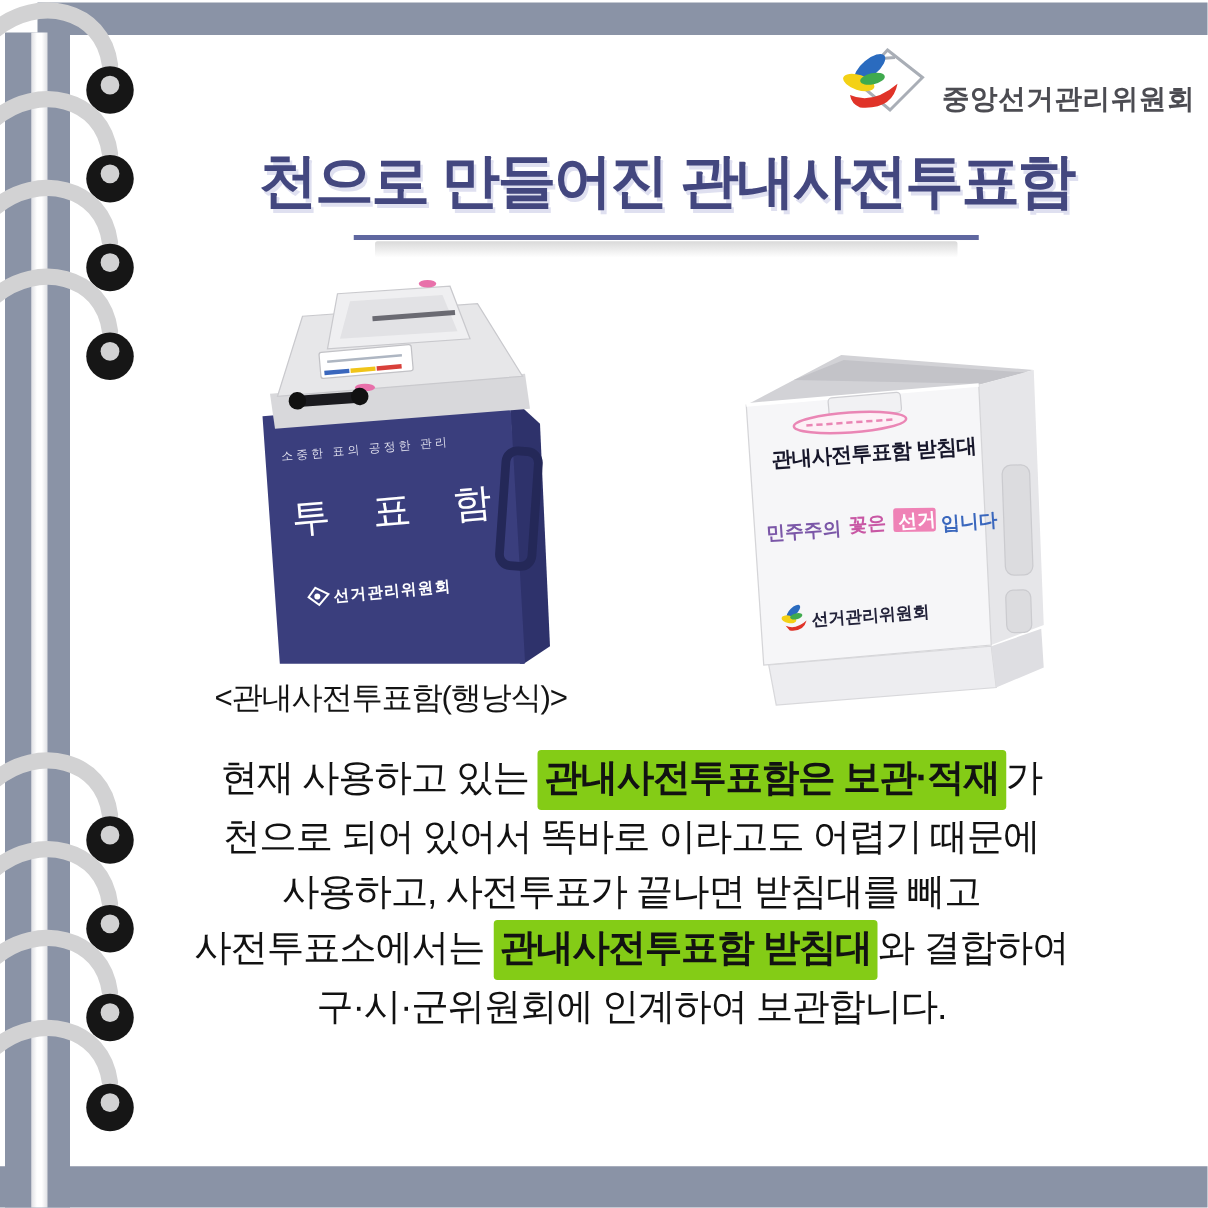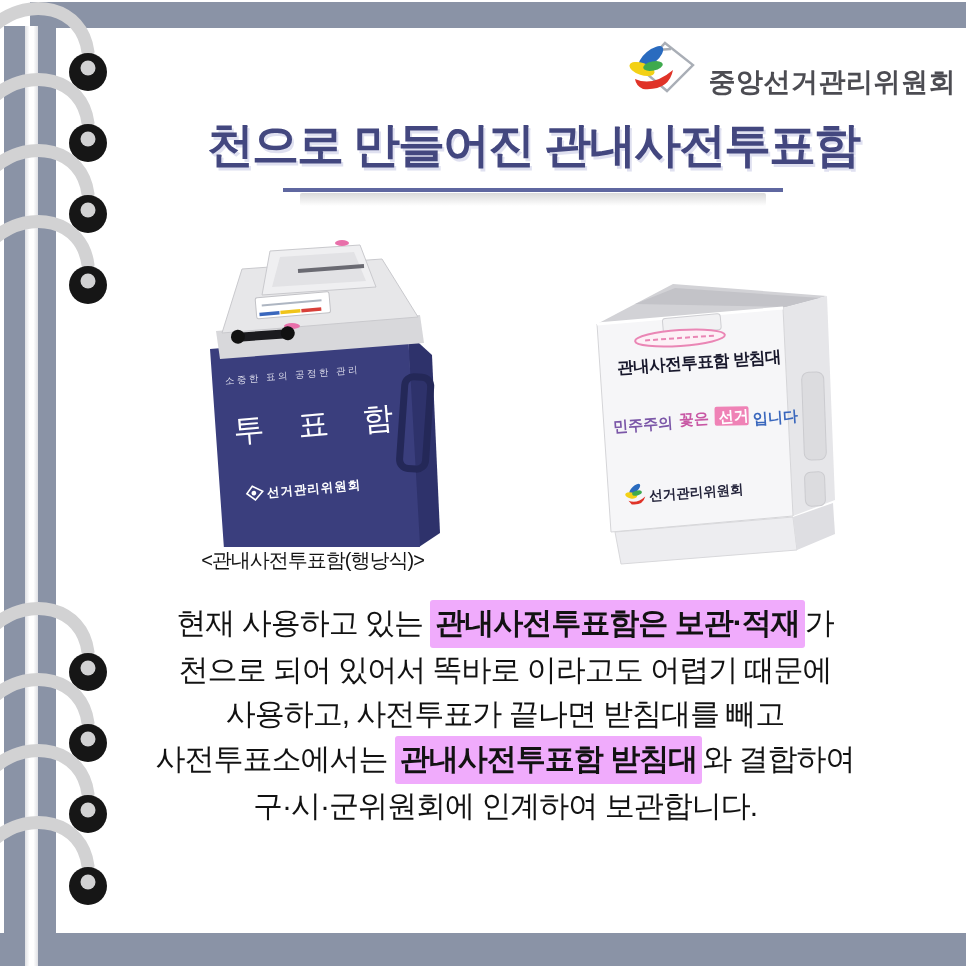--- a/index.html
+++ b/index.html
@@ -9,39 +9,39 @@
   }
   
   .frame-top{position:absolute;top:2px;left:30px;right:0;height:26px;background:#8a93a6;}
   .frame-bottom{position:absolute;bottom:0;left:0;right:0;height:33px;background:#8a93a6;}
   .spine{position:absolute;left:4px;top:26px;bottom:0;width:52px;background:#8a93a6;}
   .spine-stripe{position:absolute;left:25px;top:26px;bottom:0;width:13px;z-index:3;
     background:linear-gradient(90deg,#dfe0e4,#ffffff 35%,#ffffff 65%,#dfe0e4);}
   .spiral{position:absolute;left:0;top:0;z-index:4;pointer-events:none;}
   
   .brand{position:absolute;top:36px;right:10px;display:flex;align-items:center;gap:9px;z-index:2;}
-  .brand-name{font-size:27px;font-weight:700;color:#4c4c52;letter-spacing:.5px;margin-top:28px;}
+  .brand-name{font-size:22px;font-weight:700;color:#4c4c52;letter-spacing:.5px;margin-top:28px;}
   
   .title{position:absolute;top:114px;left:100px;right:0;margin:0;text-align:center;
     font-size:47px;font-weight:900;color:#43477f;letter-spacing:-2px;
     text-shadow:2px 3px 0 rgba(140,145,200,.28);}
   .rule-wrap{position:absolute;top:188px;left:100px;right:0;text-align:center;}
   .rule{width:500px;height:4px;background:#5f67a0;margin:0 auto;}
   .rule-shadow{width:466px;height:13px;margin:1px auto 0;border-radius:2px;
     background:linear-gradient(180deg,#d9d9d9,rgba(255,255,255,0));}
   
   .figures{position:absolute;top:222px;left:170px;width:690px;height:352px;
     display:flex;justify-content:space-between;align-items:flex-end;}
   figure{margin:0;display:flex;flex-direction:column;align-items:center;}
-  figcaption{font-size:20px;color:#141414;font-weight:500;letter-spacing:-1px;}
+  figcaption{font-size:25px;color:#141414;margin-top:10px;font-weight:500;letter-spacing:-1px;}
   
   .body-text{position:absolute;top:600px;left:44px;right:0;text-align:center;
     font-size:30px;line-height:44px;color:#121212;font-weight:500;letter-spacing:-1px;}
   .body-text .line{white-space:nowrap;}
-  .hl{background:#f0abfc;font-weight:800;display:inline-block;
+  .hl{background:#84cc16;font-weight:800;display:inline-block;
     padding:1px 5px 3px;border-radius:3px;}
 </style>
 </head>
 <body>
 
 <div class="frame-top"></div>
 <div class="frame-bottom"></div>
 <div class="spine"></div>
 <div class="spine-stripe"></div>
 <svg class="spiral" width="130" height="966" viewBox="0 0 130 966">

